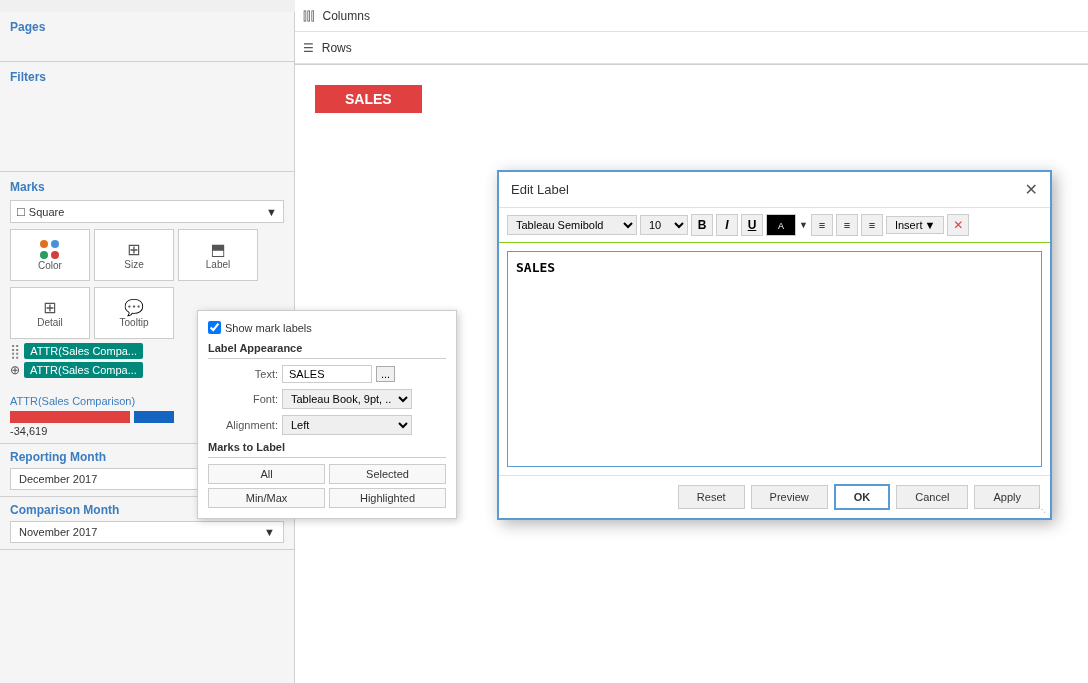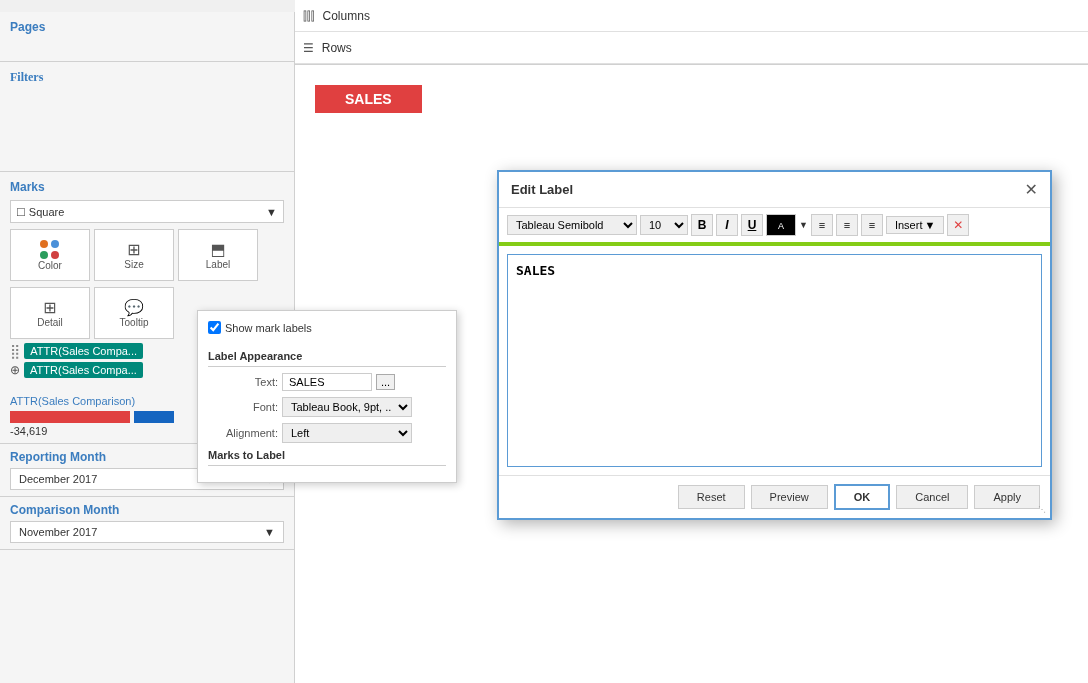--- a/index.html
+++ b/index.html
@@ -21,21 +21,21 @@
     }
 
     .panel-section-label {
       font-size: 12px;
       color: #3b7dbf;
       font-weight: 600;
       margin-bottom: 4px;
     }
 
     .pages-section { height: 50px; }
-    .filters-section { height: 110px; font-family: Liberation Serif, serif; }
+    .filters-section { height: 110px; }
     .marks-section { padding: 8px 10px; }
 
     
     .marks-dropdown {
       display: flex;
       align-items: center;
       border: 1px solid #ccc;
       background: white;
       padding: 3px 6px;
       margin: 6px 0;
@@ -185,21 +185,21 @@
       background: white;
       border: 1px solid #ccc;
       box-shadow: 2px 2px 8px rgba(0,0,0,0.2);
       z-index: 10;
       padding: 10px;
     }
     .label-popup-header {
       display: flex;
       align-items: center;
       gap: 6px;
-      margin-bottom: 16px;
+      margin-bottom: 8px;
       font-size: 11px;
     }
     .checkbox-label {
       display: flex;
       align-items: center;
       gap: 4px;
     }
     .section-title {
       font-size: 11px;
       font-weight: 600;
@@ -274,36 +274,36 @@
     .dialog-titlebar {
       display: flex;
       align-items: center;
       justify-content: space-between;
       padding: 8px 12px;
       background: white;
       border-bottom: 1px solid #e0e0e0;
     }
     .dialog-title {
       font-size: 13px;
-      font-weight: 700;
+      font-weight: 400;
       color: #333;
     }
     .dialog-close {
       cursor: pointer;
       font-size: 16px;
       color: #555;
       border: none;
       background: none;
     }
     .dialog-toolbar {
       display: flex;
       align-items: center;
       gap: 3px;
       padding: 6px 8px;
-      border-bottom: 4px solid #84cc16;
+      border-bottom: 1px solid #84cc16;
       flex-wrap: wrap;
     }
     .font-select {
       border: 1px solid #ccc;
       font-size: 11px;
       padding: 2px 4px;
       width: 130px;
     }
     .size-select {
       border: 1px solid #ccc;
@@ -557,20 +557,26 @@
 
   <div class="form-row">
     <span class="form-label">Alignment:</span>
     <select class="form-select">
       <option>Left</option>
     </select>
   </div>
 
   <div class="marks-to-label-section">
     <div class="section-title">Marks to Label</div>
+    <div class="marks-grid">
+      <div class="mark-option">All</div>
+      <div class="mark-option">Selected</div>
+      <div class="mark-option">Min/Max</div>
+      <div class="mark-option">Highlighted</div>
+    </div>
   </div>
 </div>
 
 <div class="edit-label-dialog">
   <div class="dialog-titlebar">
     <span class="dialog-title">Edit Label</span>
     <button class="dialog-close">✕</button>
   </div>
   <div class="dialog-toolbar">
     <select class="font-select">

